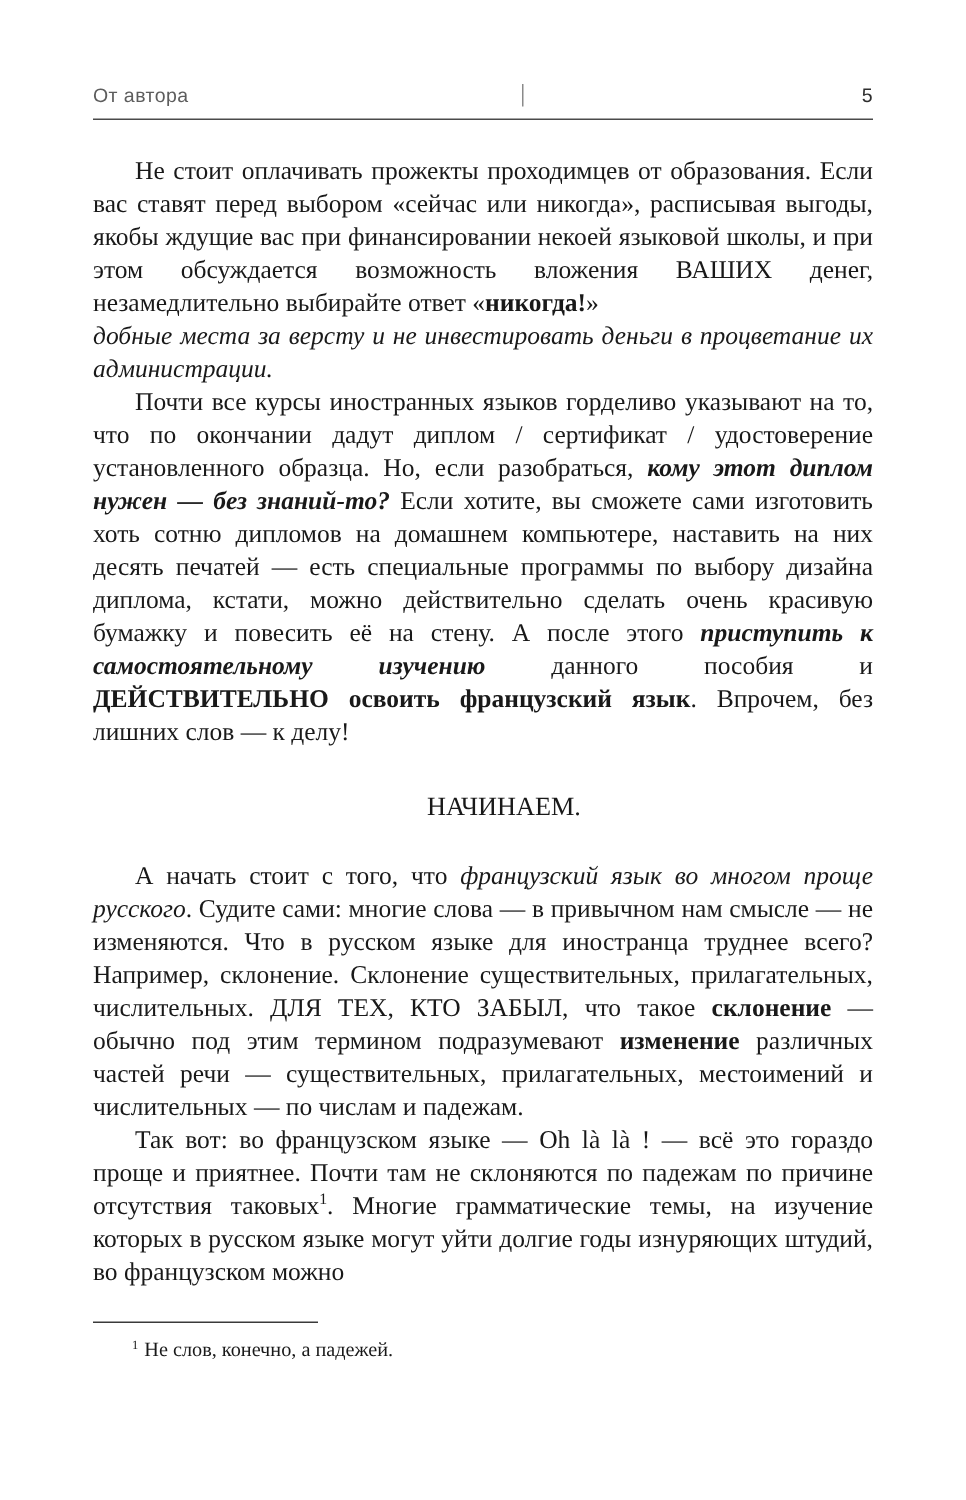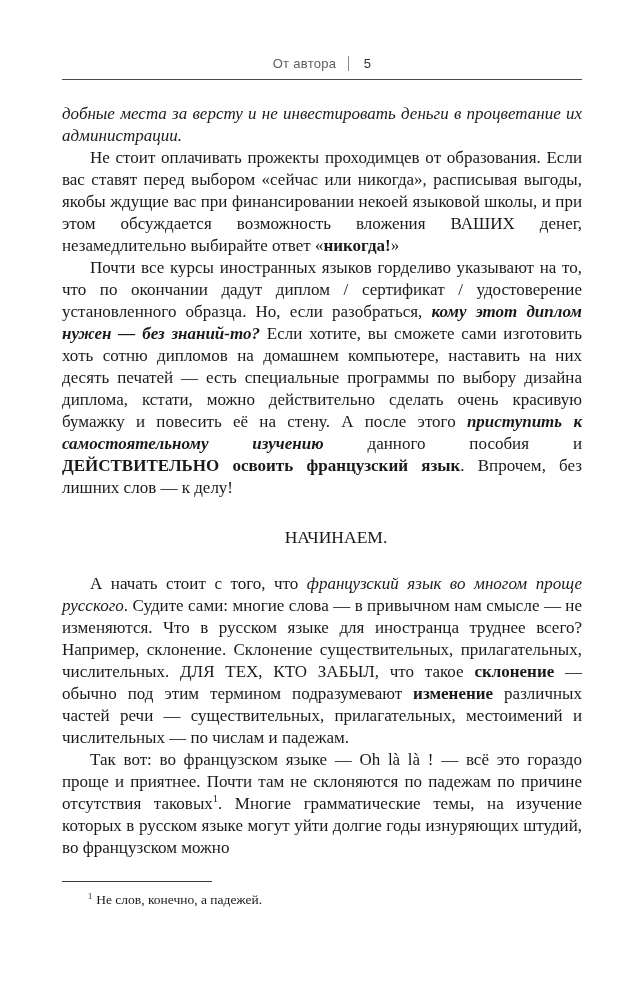--- a/index.html
+++ b/index.html
@@ -13,21 +13,21 @@
   }
   .page {
     box-sizing: border-box;
     width: 644px;
     height: 1000px;
     padding: 56px 62px 0 62px;
   }
   
   .running-head {
     display: flex;
-    justify-content: center;
+    justify-content: space-between;
     align-items: center;
     gap: 12px;
     font-family: "Liberation Sans", sans-serif;
     font-size: 13px;
     color: #5d5d5d;
     letter-spacing: 0.3px;
   }
   .running-head .sep {
     width: 1px;
     height: 15px;
@@ -88,22 +88,22 @@
 <div class="page">
 
   <div class="running-head">
     <span>От автора</span>
     <span class="sep"></span>
     <span class="page-num">5</span>
   </div>
   <div class="head-rule"></div>
 
   <div class="body-text">
+      <p class="para indent"><span>Не стоит оплачивать прожекты проходимцев от образования. Если вас ставят перед выбором «сейчас или никогда», расписывая выгоды, якобы ждущие вас при финансировании некоей языковой школы, и при этом обсуждается возможность вложения ВАШИХ денег, незамедлительно выбирайте ответ «</span><span class="b">никогда!</span><span>»</span></p>
       <p class="para"><span class="i">добные места за версту и не инвестировать деньги в процветание их администрации.</span></p>
-      <p class="para indent"><span>Не стоит оплачивать прожекты проходимцев от образования. Если вас ставят перед выбором «сейчас или никогда», расписывая выгоды, якобы ждущие вас при финансировании некоей языковой школы, и при этом обсуждается возможность вложения ВАШИХ денег, незамедлительно выбирайте ответ «</span><span class="b">никогда!</span><span>»</span></p>
       <p class="para indent"><span>Почти все курсы иностранных языков горделиво указывают на то, что по окончании дадут диплом / сертификат / удостоверение установленного образца. Но, если разобраться, </span><span class="bi">кому этот диплом нужен — без знаний-то?</span><span> Если хотите, вы сможете сами изготовить хоть сотню дипломов на домашнем компьютере, наставить на них десять печатей — есть специальные программы по выбору дизайна диплома, кстати, можно действительно сделать очень красивую бумажку и повесить её на стену. А после этого </span><span class="bi">приступить к самостоятельному изучению</span><span> данного пособия и </span><span class="b">ДЕЙСТВИТЕЛЬНО освоить французский язык</span><span>. Впрочем, без лишних слов — к делу!</span></p>
       <p class="heading">НАЧИНАЕМ.</p>
       <p class="para indent"><span>А начать стоит с того, что </span><span class="i">французский язык во многом проще русского</span><span>. Судите сами: многие слова — в привычном нам смысле — не изменяются. Что в русском языке для иностранца труднее всего? Например, склонение. Склонение существительных, прилагательных, числительных. ДЛЯ ТЕХ, КТО ЗАБЫЛ, что такое </span><span class="b">склонение</span><span> — обычно под этим термином подразумевают </span><span class="b">изменение</span><span> различных частей речи — существительных, прилагательных, местоимений и числительных — по числам и падежам.</span></p>
       <p class="para indent"><span>Так вот: во французском языке — Oh là là ! — всё это гораздо проще и приятнее. Почти там не склоняются по падежам по причине отсутствия таковых</span><sup>1</sup><span>. Многие грамматические темы, на изучение которых в русском языке могут уйти долгие годы изнуряющих штудий, во французском можно</span></p>
     </div>
 
   <div class="footnote">
     <div class="footnote-rule"></div>
     <p><sup>1</sup><span>Не слов, конечно, а падежей.</span></p>
   </div>

